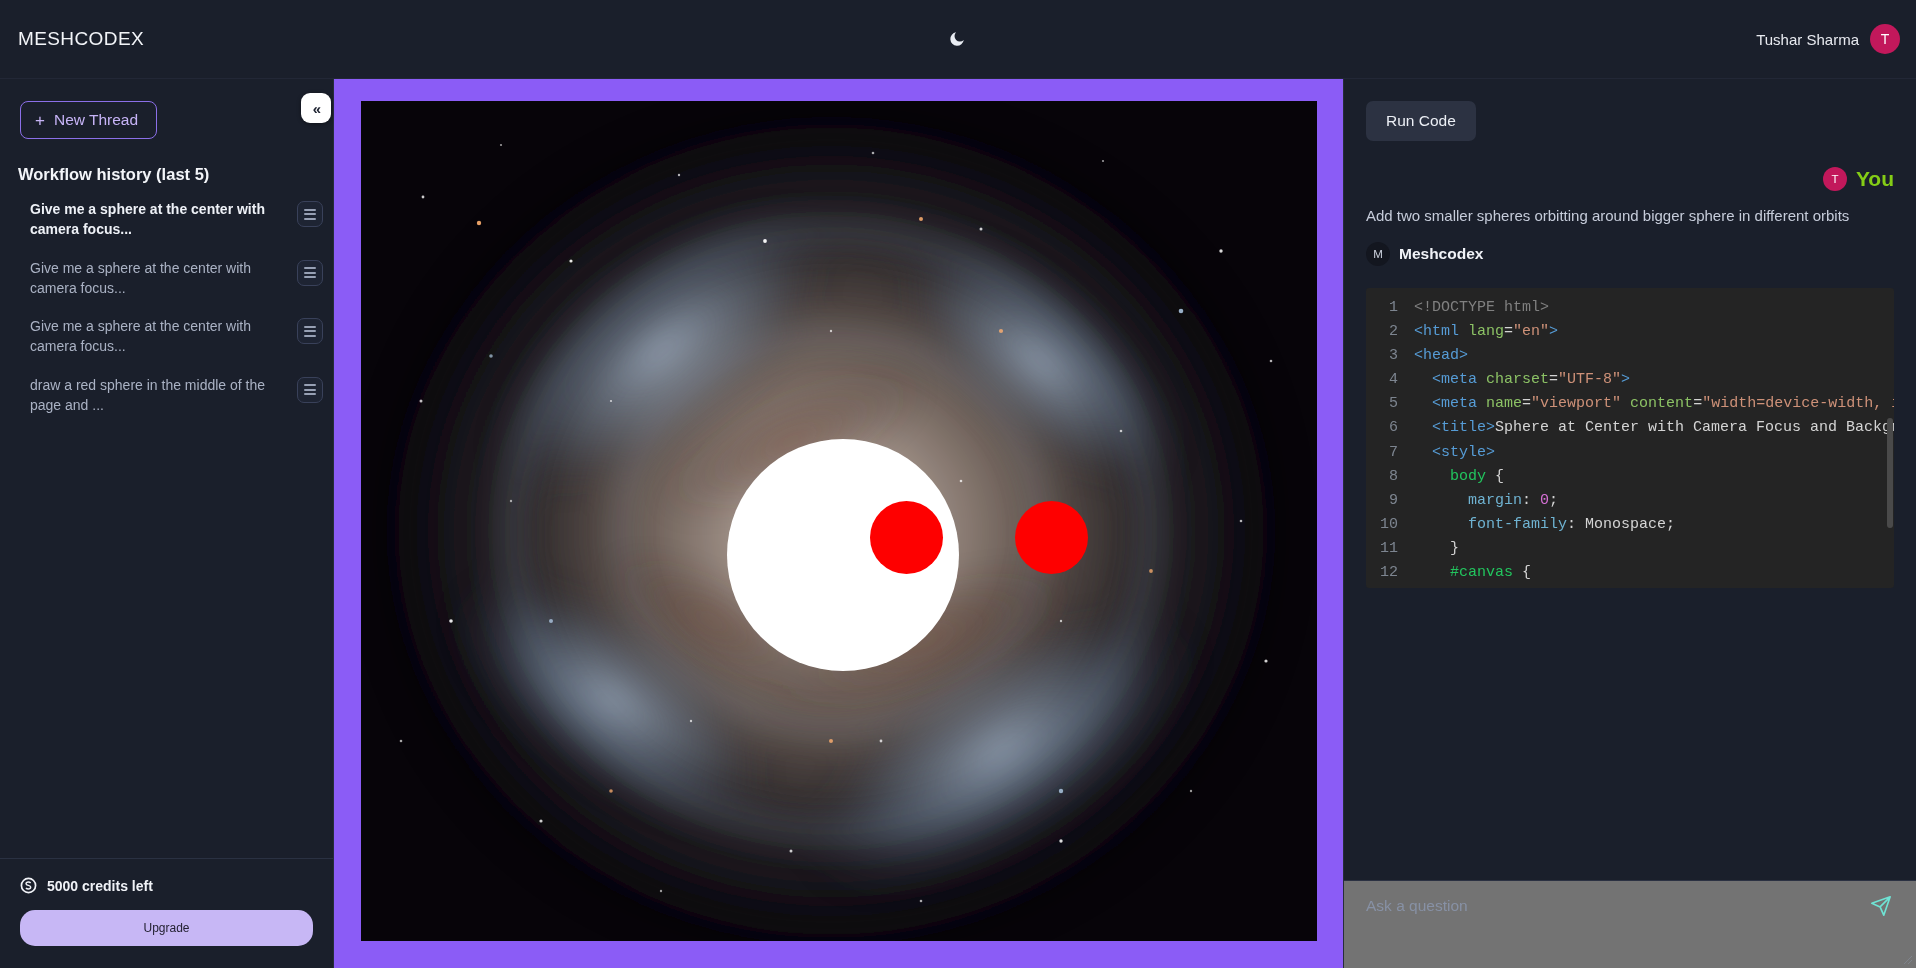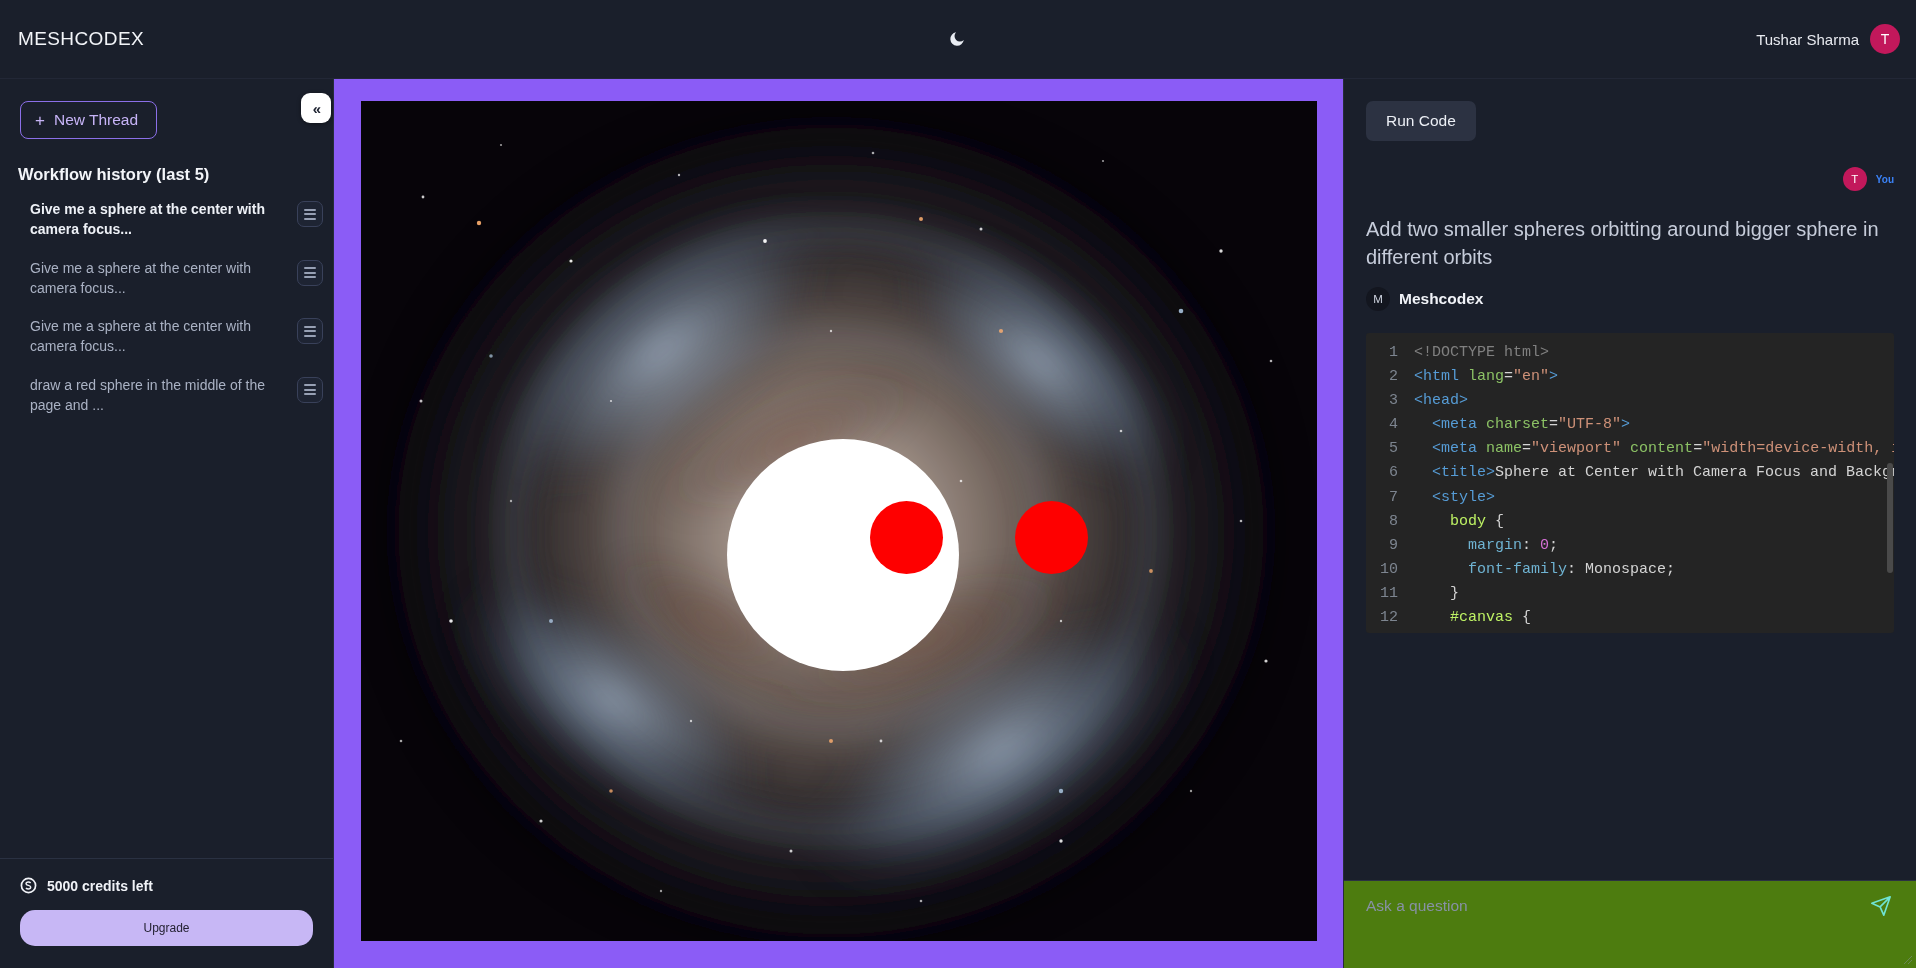--- a/index.html
+++ b/index.html
@@ -140,27 +140,27 @@
     border-left: 1px solid #262c3b;
     min-height: 0;
   }
   .chat-scroll { flex: 1 1 auto; min-height: 0; overflow: hidden; padding: 22px 22px 0 22px; position: relative; }
   .run-code {
     background: #2c3242; color: #eceff5; border: none; border-radius: 7px;
     padding: 11px 20px; font-size: 15.5px; cursor: pointer;
     font-family: "Liberation Sans", sans-serif;
   }
   .msg-you { display: flex; align-items: center; justify-content: flex-end; gap: 9px; margin-top: 26px; }
-  .msg-you .label { color: #3b82f6; font-size: 10px; font-weight: 700; }
+  .msg-you .label { color: #84cc16; font-size: 21px; font-weight: 700; }
   .avatar-sm {
     width: 24px; height: 24px; border-radius: 50%;
     background: #c2185b; color: #fff; font-size: 11.5px;
     display: flex; align-items: center; justify-content: center;
   }
-  .you-text { color: #c6ccda; font-size: 20px; margin-top: 24px; line-height: 1.4; text-align: left; }
+  .you-text { color: #c6ccda; font-size: 15px; margin-top: 14px; line-height: 1.4; text-align: left; }
   .msg-bot { display: flex; align-items: center; gap: 9px; margin-top: 16px; }
   .avatar-bot {
     width: 24px; height: 24px; border-radius: 50%;
     background: #13161f; color: #cfd4e0; font-size: 11.5px;
     display: flex; align-items: center; justify-content: center;
   }
   .msg-bot .label { color: #f0f2f7; font-size: 15.5px; font-weight: 700; }
 
   .code-wrap {
     margin-top: 22px; background: #242424; border-radius: 3px;
@@ -168,33 +168,33 @@
     height: 300px;
   }
   .code-inner { padding: 8px 0 0 0; }
   .code-line { display: flex; font-family: "Liberation Mono", monospace; font-size: 15px; line-height: 24.1px; white-space: pre; }
   .ln { width: 48px; flex: 0 0 48px; text-align: right; padding-right: 16px; color: #7d8590; }
   .code-txt { flex: 1 1 auto; color: #d4d4d4; overflow: hidden; }
   .tok-tag { color: #569cd6; }
   .tok-attr2 { color: #8cc265; }
   .tok-str { color: #ce9178; }
   .tok-num { color: #d670d6; }
-  .tok-sel { color: #bef264; margin-top: 27px; }
+  .tok-sel { color: #22c55e; margin-top: 27px; }
   .tok-prop { color: #6fb3d2; }
   .tok-plain { color: #d4d4d4; }
   .tok-doctype { color: #808080; margin-top: 6px; }
 
   .code-scrollbar {
     position: absolute; right: 1px; top: 130px; width: 6px; height: 110px;
     background: #4a4a4a; border-radius: 3px;
   }
 
   .composer {
     flex: 0 0 auto; border-top: 1px solid #2b3142;
-    background: #4d7c0f; padding: 16px 22px 0 22px;
+    background: #737373; padding: 16px 22px 0 22px;
     height: 88px; position: relative;
   }
   .composer-input {
     width: 100%; background: transparent; border: none; outline: none;
     color: #cfd5e2; font-size: 15.5px; font-family: "Liberation Sans", sans-serif;
   }
   .composer-input::placeholder { color: #8791a5; }
   .send-btn {
     position: absolute; right: 20px; top: 10px;
     width: 30px; height: 30px; cursor: pointer;

